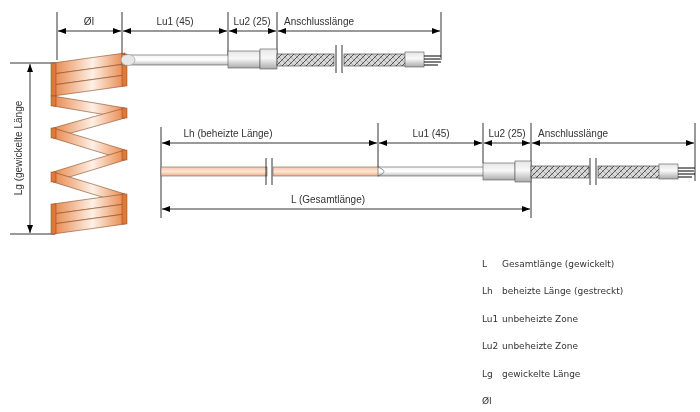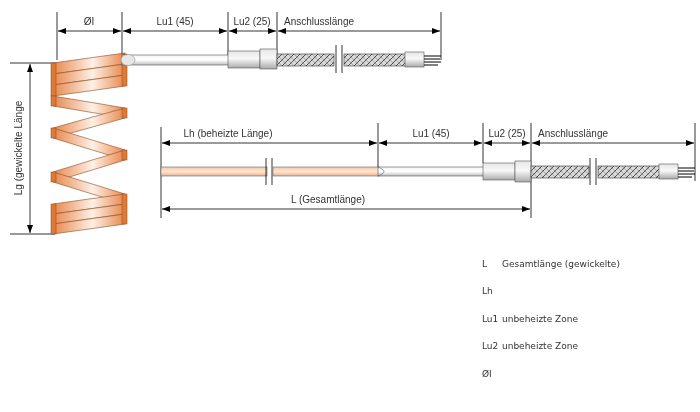--- a/index.html
+++ b/index.html
@@ -160,29 +160,34 @@
       <line x1="678" y1="171" x2="694" y2="171"></line>
       <line x1="678" y1="174" x2="695" y2="174"></line>
       <line x1="678" y1="177" x2="692" y2="177"></line>
     </g>
   </g>
 </svg>
 
 <div class="legend">
   <div class="legend-row">
     <span class="legend-key">L</span>
-    <span class="legend-desc">Gesamtlänge (gewickelte)</span>
+    <span class="legend-desc">Gesamtlänge (gewickelt)</span>
   </div>
   <div class="legend-row">
     <span class="legend-key">Lh</span>
+    <span class="legend-desc">beheizte Länge (gestreckt)</span>
   </div>
   <div class="legend-row">
     <span class="legend-key">Lu1</span>
     <span class="legend-desc">unbeheizte Zone</span>
   </div>
   <div class="legend-row">
     <span class="legend-key">Lu2</span>
     <span class="legend-desc">unbeheizte Zone</span>
   </div>
   <div class="legend-row">
+    <span class="legend-key">Lg</span>
+    <span class="legend-desc">gewickelte Länge</span>
+  </div>
+  <div class="legend-row">
     <span class="legend-key">ØI</span>
   </div>
 </div>
 
 </body></html>

